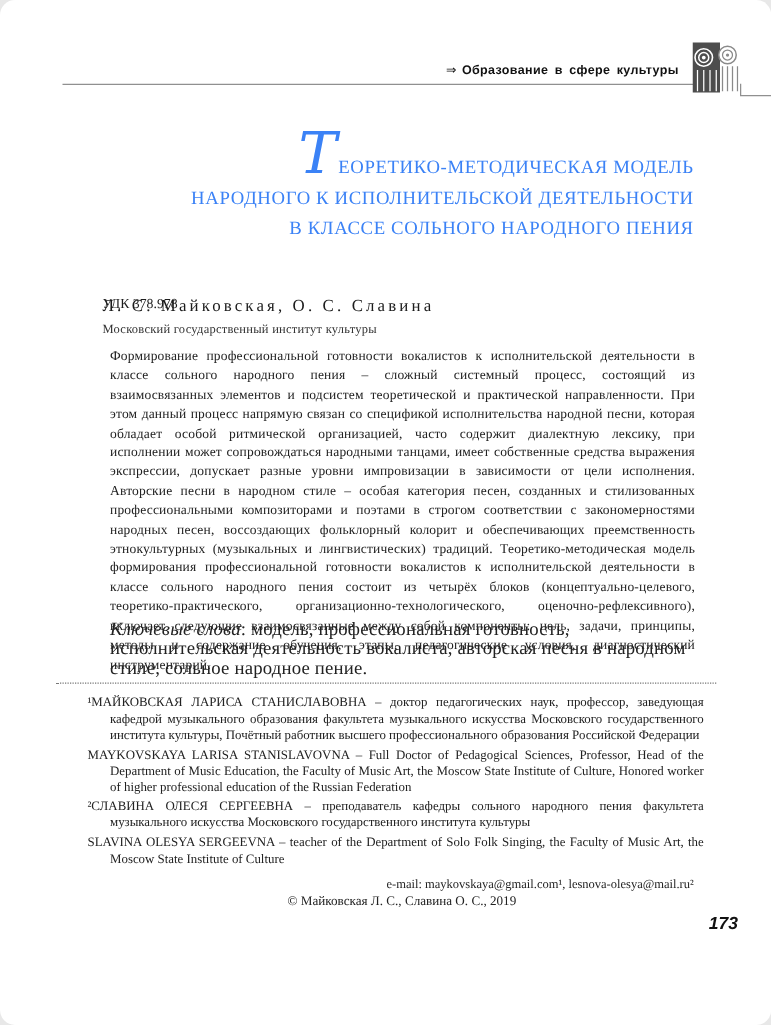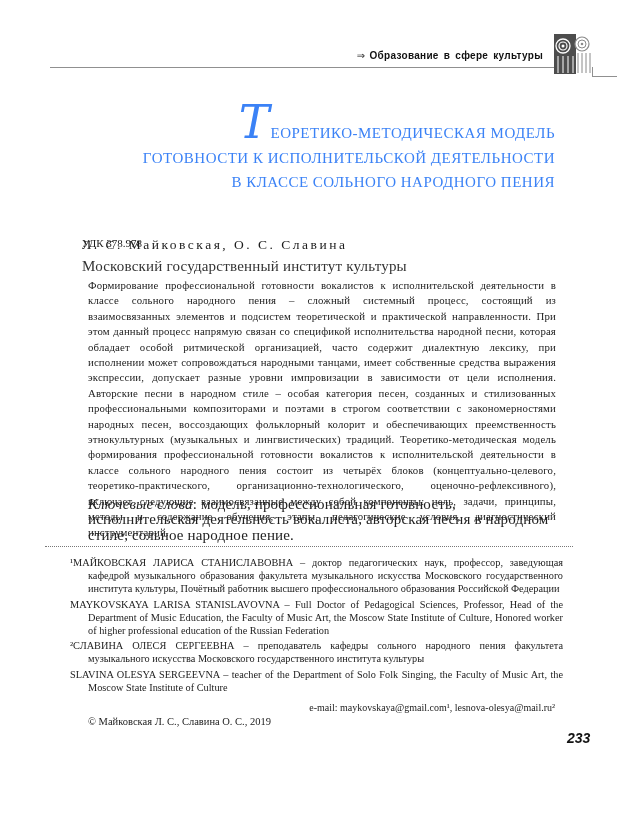--- a/index.html
+++ b/index.html
@@ -4,20 +4,21 @@
 <style>
   html,body { margin:0; padding:0; background:#e8e8e8; }
   .page {
     position:relative;
     width:617px; height:820px;
     margin:0 auto;
     background:#ffffff;
     font-family:"Liberation Serif", serif;
     color:#1c1c1c;
     overflow:hidden;
+    border-radius:12px;
   }
 
   
   .header-label {
     position:absolute; top:50px; right:74px;
     font-family:"Liberation Sans", sans-serif;
     font-weight:bold; font-size:10px; letter-spacing:0.3px; word-spacing:2px;
     color:#111;
     white-space:nowrap;
   }
@@ -45,21 +46,21 @@
     margin-right:1px;
   }
 
   .udk { position:absolute; top:237px; left:82px; font-size:11px; }
 
   .authors {
     position:absolute; top:237px; left:82px;
     font-size:13.5px; font-weight:normal; letter-spacing:2.5px;
     white-space:nowrap;
   }
-  .affiliation { position:absolute; top:258px; left:82px; font-size:15px; letter-spacing:0.2px; color:#333; }
+  .affiliation { position:absolute; top:258px; left:82px; font-size:10px; letter-spacing:0.2px; color:#333; }
 
   .abstract {
     position:absolute; top:278px; left:88px; width:468px;
     font-size:10.8px; line-height:15.4px;
     text-align:justify; letter-spacing:0.15px; word-spacing:0.5px;
     color:#222;
   }
   .keywords {
     position:absolute; top:497px; left:88px; width:468px;
     font-size:15px; line-height:15.4px;
@@ -83,21 +84,21 @@
     padding-left:18px; text-indent:-18px;
     text-align:justify;
   }
 
   .email-line {
     position:absolute; top:702px; left:88px; right:62px;
     font-size:10px; text-align:right; color:#222;
   }
   .copyright-line {
     position:absolute; top:716px; left:88px; right:62px;
-    font-size:10.5px; text-align:left; color:#222;
+    font-size:10.5px; text-align:center; color:#222;
   }
 
   .page-number {
     position:absolute; top:730px; left:567px;
     font-family:"Liberation Sans", sans-serif;
     font-size:14px; font-weight:bold; font-style:italic;
     color:#111;
   }
 </style>
 </head>
@@ -126,21 +127,21 @@
       <line x1="28" y1="20" x2="28" y2="40" stroke="#8a8a8a" stroke-width="1"></line>
       <line x1="32" y1="20" x2="32" y2="40" stroke="#8a8a8a" stroke-width="1"></line>
       <line x1="36" y1="20" x2="36" y2="40" stroke="#8a8a8a" stroke-width="1"></line>
     </svg>
   </div>
   <div class="icon-stem"></div>
   <div class="header-rule2"></div>
 
   <div class="title-block">
     <div><span class="drop-cap">Т</span><span>ЕОРЕТИКО-МЕТОДИЧЕСКАЯ МОДЕЛЬ</span></div>
-    <div>ГОТОВНОСТИ К ИСПОЛНИТЕЛЬСКОЙ ДЕЯТЕЛЬНОСТИ</div>
+    <div>НАРОДНОГО К ИСПОЛНИТЕЛЬСКОЙ ДЕЯТЕЛЬНОСТИ</div>
     <div>В КЛАССЕ СОЛЬНОГО НАРОДНОГО ПЕНИЯ</div>
   </div>
 
   <div class="udk">УДК 378.978</div>
   <div class="authors">Л. С. Майковская, О. С. Славина</div>
   <div class="affiliation">Московский государственный институт культуры</div>
 
   <div class="abstract">Формирование профессиональной готовности вокалистов к исполнительской деятельности в классе сольного народного пения – сложный системный процесс, состоящий из взаимосвязанных элементов и подсистем теоретической и практической направленности. При этом данный процесс напрямую связан со спецификой исполнительства народной песни, которая обладает особой ритмической организацией, часто содержит диалектную лексику, при исполнении может сопровождаться народными танцами, имеет собственные средства выражения экспрессии, допускает разные уровни импровизации в зависимости от цели исполнения. Авторские песни в народном стиле – особая категория песен, созданных и стилизованных профессиональными композиторами и поэтами в строгом соответствии с закономерностями народных песен, воссоздающих фольклорный колорит и обеспечивающих преемственность этнокультурных (музыкальных и лингвистических) традиций. Теоретико-методическая модель формирования профессиональной готовности вокалистов к исполнительской деятельности в классе сольного народного пения состоит из четырёх блоков (концептуально-целевого, теоретико-практического, организационно-технологического, оценочно-рефлексивного), включает следующие взаимосвязанные между собой компоненты: цель, задачи, принципы, методы и содержание обучения, этапы, педагогические условия, диагностический инструментарий.</div>
 
   <div class="keywords">
@@ -152,15 +153,15 @@
   <div class="footnotes">
     <p class="footnote">¹МАЙКОВСКАЯ ЛАРИСА СТАНИСЛАВОВНА – доктор педагогических наук, профессор, заведующая кафедрой музыкального образования факультета музыкального искусства Московского государственного института культуры, Почётный работник высшего профессионального образования Российской Федерации</p>
     <p class="footnote">MAYKOVSKAYA LARISA STANISLAVOVNA – Full Doctor of Pedagogical Sciences, Professor, Head of the Department of Music Education, the Faculty of Music Art, the Moscow State Institute of Culture, Honored worker of higher professional education of the Russian Federation</p>
     <p class="footnote">²СЛАВИНА ОЛЕСЯ СЕРГЕЕВНА – преподаватель кафедры сольного народного пения факультета музыкального искусства Московского государственного института культуры</p>
     <p class="footnote">SLAVINA OLESYA SERGEEVNA – teacher of the Department of Solo Folk Singing, the Faculty of Music Art, the Moscow State Institute of Culture</p>
   </div>
 
   <div class="email-line">e-mail: maykovskaya@gmail.com¹, lesnova-olesya@mail.ru²</div>
   <div class="copyright-line">© Майковская Л. С., Славина О. С., 2019</div>
 
-  <div class="page-number">233</div>
+  <div class="page-number">173</div>
 
 </div>
 
 </body></html>

